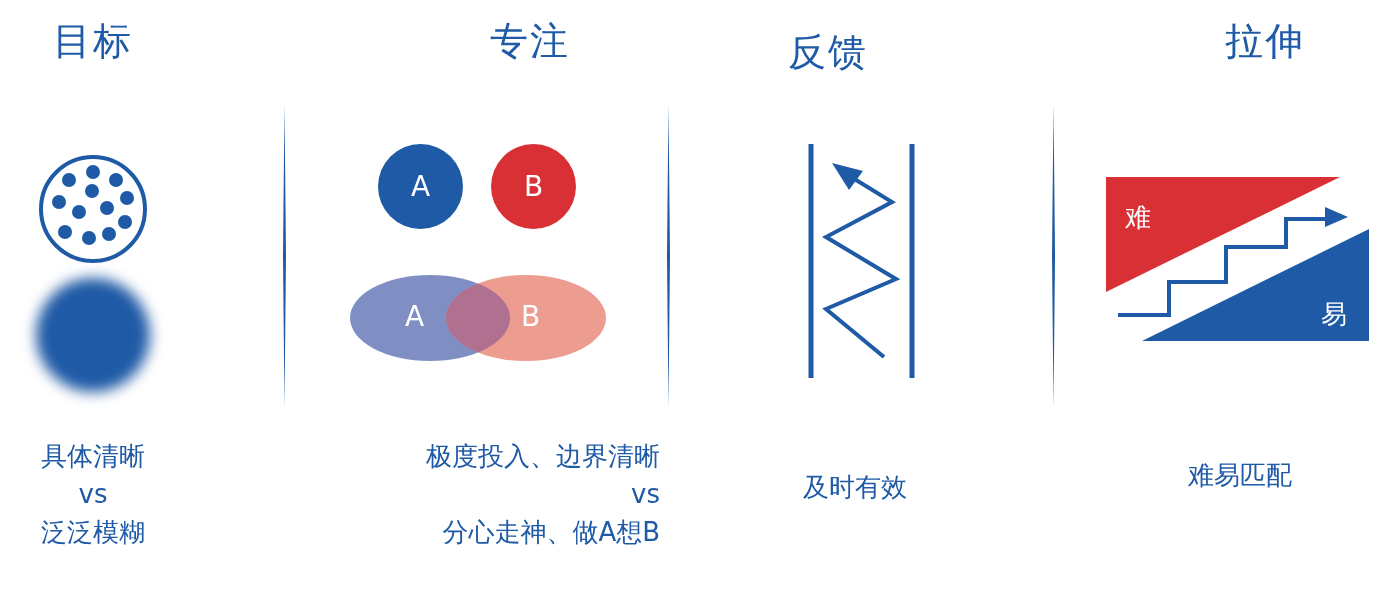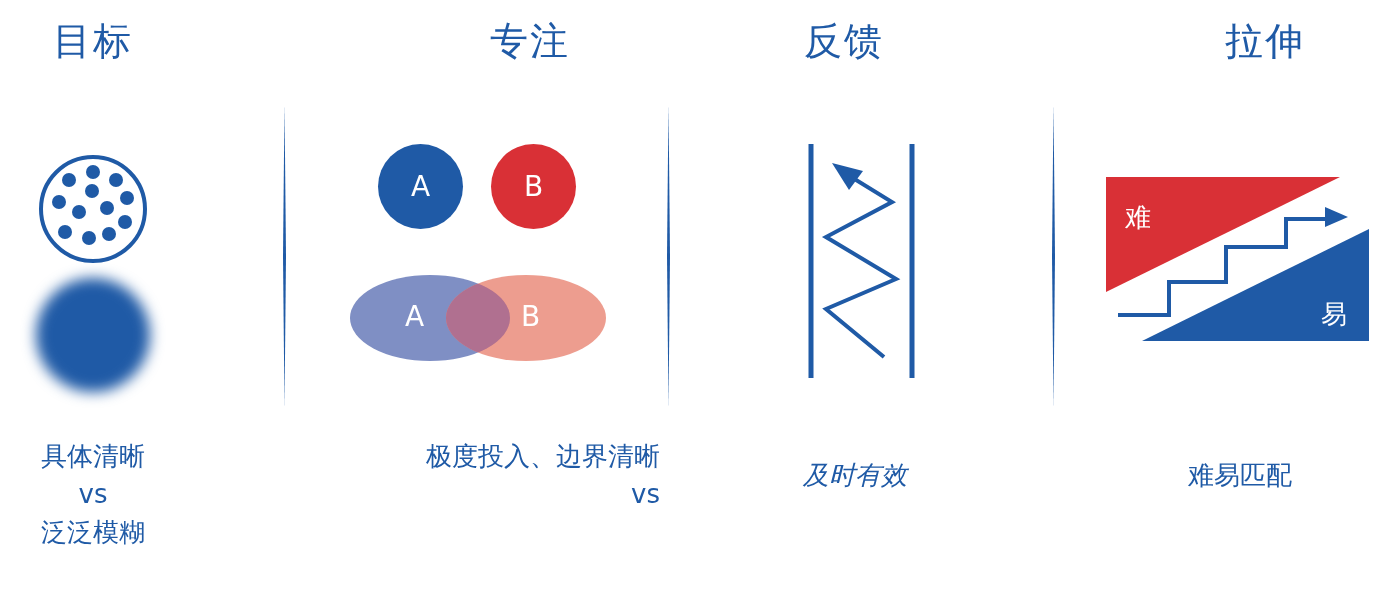--- a/index.html
+++ b/index.html
@@ -8,21 +8,21 @@
   .title { position:absolute; top:16px; font-size:38px; color:#1f5aa6; text-align:center; width:200px; letter-spacing:2px; }
   .caption { position:absolute; font-size:26px; color:#1f5aa6; text-align:center; line-height:38px; width:380px; }
   .divider { position:absolute; top:104px; width:3px; height:304px; }
   svg.art { position:absolute; overflow:visible; }
 </style>
 </head>
 <body>
 
 <div class="title" style="left:-7px;">目标</div>
 <div class="title" style="left:370px;text-align:right;">专注</div>
-<div class="title" style="left:744px;">反馈</div>
+<div class="title" style="left:728px;margin-top:11px;">反馈</div>
 <div class="title" style="left:1165px;">拉伸</div>
 
 <svg class="divider" style="left:283px;" viewBox="0 0 3 304" preserveAspectRatio="none">
     <path d="M1.5 0 L3 152 L1.5 304 L0 152 Z" fill="#1f5aa6"></path>
   </svg>
 <svg class="divider" style="left:667px;" viewBox="0 0 3 304" preserveAspectRatio="none">
     <path d="M1.5 0 L3 152 L1.5 304 L0 152 Z" fill="#1f5aa6"></path>
   </svg>
 <svg class="divider" style="left:1052px;" viewBox="0 0 3 304" preserveAspectRatio="none">
     <path d="M1.5 0 L3 152 L1.5 304 L0 152 Z" fill="#1f5aa6"></path>
@@ -66,29 +66,30 @@
       <ellipse cx="80" cy="43" rx="80" ry="43"></ellipse>
     </clipPath>
   <ellipse cx="176" cy="43" rx="80" ry="43" fill="#b07090" clip-path="url(#clipA)"></ellipse>
 </svg>
 <div style="position:absolute;left:405px;top:300px;font-size:28px;color:#fff;">A</div>
 <div style="position:absolute;left:521px;top:300px;font-size:28px;color:#fff;">B</div>
 
 <div class="caption" style="left:280px;top:437px;text-align:right;">
   <div>极度投入、边界清晰</div>
   <div>vs</div>
+  <div>分心走神、做A想B</div>
 </div>
 
 <svg class="art" style="left:770px;top:120px;" width="180" height="280" viewBox="0 0 180 280">
   <line x1="41" y1="24" x2="41" y2="258" stroke="#1f5aa6" stroke-width="5"></line>
   <line x1="142" y1="24" x2="142" y2="258" stroke="#1f5aa6" stroke-width="5"></line>
   <polyline points="114,237 56,189 126,159 56,117 122,82 78,55" fill="none" stroke="#1f5aa6" stroke-width="4" stroke-linejoin="miter"></polyline>
   <polygon points="62,43 93,51 79,70" fill="#1f5aa6"></polygon>
 </svg>
-<div class="caption" style="left:665px;top:456px;font-style:italic;">
+<div class="caption" style="left:665px;top:468px;">
   <div>及时有效</div>
 </div>
 
 <svg class="art" style="left:1090px;top:160px;" width="300" height="190" viewBox="0 0 300 190">
   <polygon points="16,17 250,17 16,132" fill="#d93036"></polygon>
   <polygon points="279,69 279,181 52,181" fill="#1f5aa6"></polygon>
   <polyline points="28,155 79,155 79,122 136,122 136,87 196,87 196,59 240,59" fill="none" stroke="#1f5aa6" stroke-width="4"></polyline>
   <polygon points="258,57 235,47 235,67" fill="#1f5aa6"></polygon>
 </svg>
 <div style="position:absolute;left:1125px;top:200px;font-size:26px;color:#fff;">难</div>

